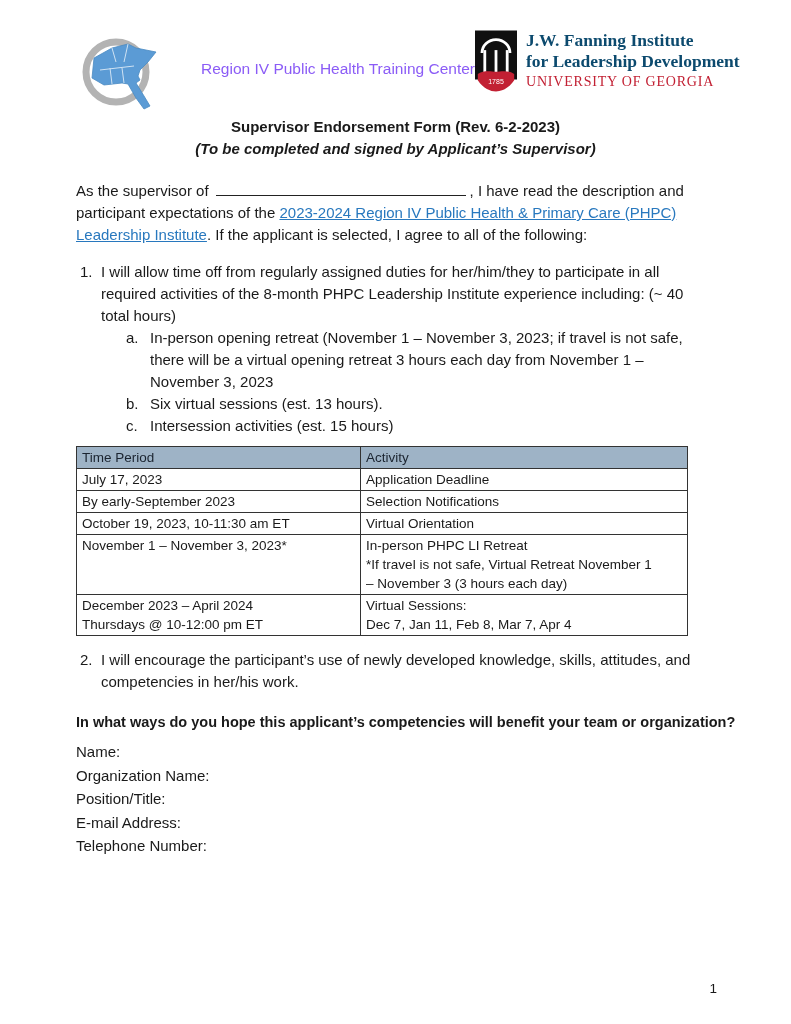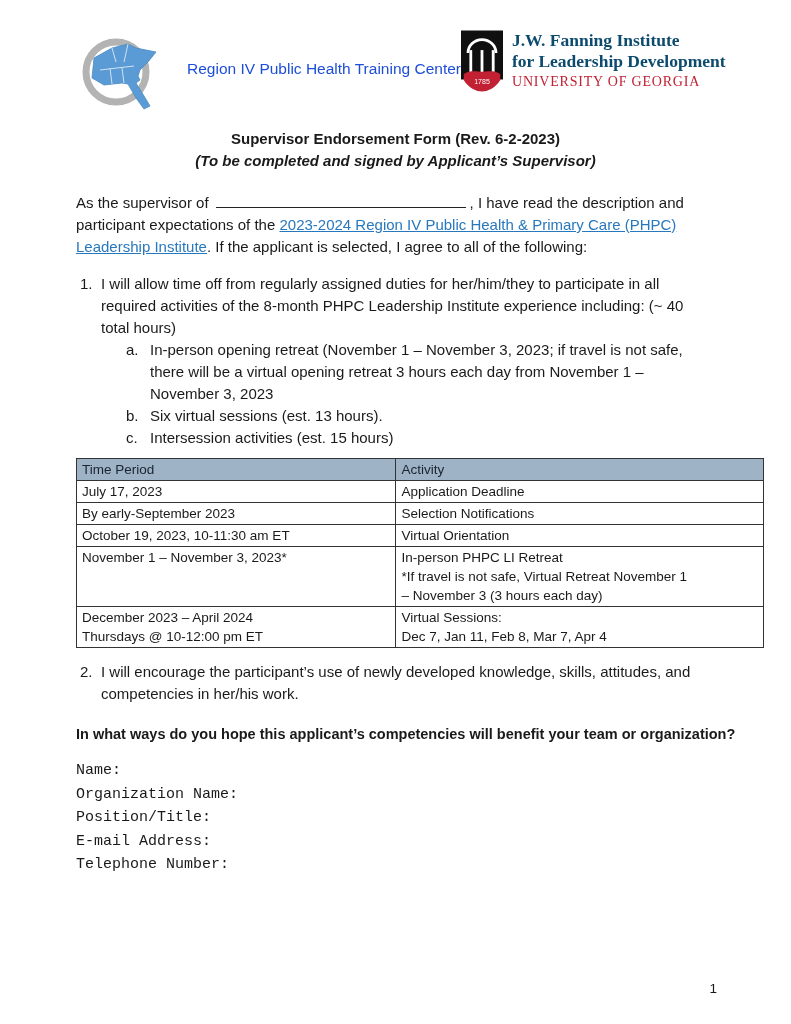--- a/index.html
+++ b/index.html
@@ -13,57 +13,57 @@
     font-family: "Liberation Sans", "DejaVu Sans", sans-serif;
     font-size: 15px;
     line-height: 22px;
     padding: 28px 76px 0 76px;
     overflow: hidden;
   }
 
   
   .header { display: flex; justify-content: space-between; align-items: flex-start; height: 82px; }
   .logo-left { display: flex; align-items: center; margin-left: -12px; }
-  .logo-left-text { color: #1d4ed8; font-size: 15.5px; margin-left: 1px; white-space: nowrap; }
+  .logo-left-text { color: #8b5cf6; font-size: 15.5px; margin-left: 15px; white-space: nowrap; }
   .logo-right { display: flex; align-items: flex-start; margin-right: 12px; margin-top: 2px; }
   .uga-text { margin-left: 9px; font-family: "Liberation Serif", "DejaVu Serif", serif; }
   .fanning-line { font-weight: bold; font-size: 17.5px; line-height: 21px; color: #0c4a6e; white-space: nowrap; }
   .uga-line { font-weight: normal; font-size: 14px; line-height: 20px; letter-spacing: 0.8px; color: var(--brand-red, #c22033); white-space: nowrap; }
 
   
-  .title-block { text-align: center; margin-top: 18px; }
+  .title-block { text-align: center; margin-top: 6px; }
   .title-main { font-weight: bold; }
   .title-sub  { font-weight: bold; font-style: italic; }
 
   
   .intro { margin-top: 20px; }
   .blank-line { display: inline-block; width: 250px; height: 13px; border-bottom: 1.5px solid #222; margin: 0 4px 0 7px; }
   .doc-link { color: var(--link-color, #2878be); text-decoration: underline; cursor: pointer; }
 
   
   .list { margin-top: 13px; }
   .li { display: flex; }
   .li-marker { flex: 0 0 21px; margin-left: 4px; }
   .li.sub .li-marker { flex: 0 0 24px; margin-left: 50px; }
   .li-text { flex: 1; }
 
   
-  .doc-table { width: 688px; margin: 9px 0 0 0; border-collapse: collapse; font-size: 13.5px; line-height: 19px; }
+  .doc-table { width: 612px; margin: 9px 0 0 0; border-collapse: collapse; font-size: 13.5px; line-height: 19px; }
   .doc-table col.c1 { width: 46.5%; }
   .doc-table col.c2 { width: 53.5%; }
   .doc-table th, .doc-table td { border: 1px solid #333; padding: 1px 5px; text-align: left; vertical-align: top; white-space: pre-wrap; }
   .doc-table th { background: var(--table-header-bg, #9eb3c6); font-weight: normal; color: #1b2430; }
 
   .item2 { margin-top: 13px; }
 
   .question { margin-top: 18px; font-weight: bold; font-size: 14.5px; white-space: nowrap; }
 
   
   .contact-heading { margin-top: 110px; font-weight: bold; text-decoration: underline; }
-  .contact-fields { margin-top: 14px; font-family: Liberation Mono, monospace; }
+  .contact-fields { margin-top: 7px; }
   .contact-field { line-height: 23.5px; }
 
   .page-number { position: absolute; right: 74px; top: 978px; font-size: 13.5px; }
 </style>
 </head>
 <body>
 
 <div class="page">
 
   <div class="header">

